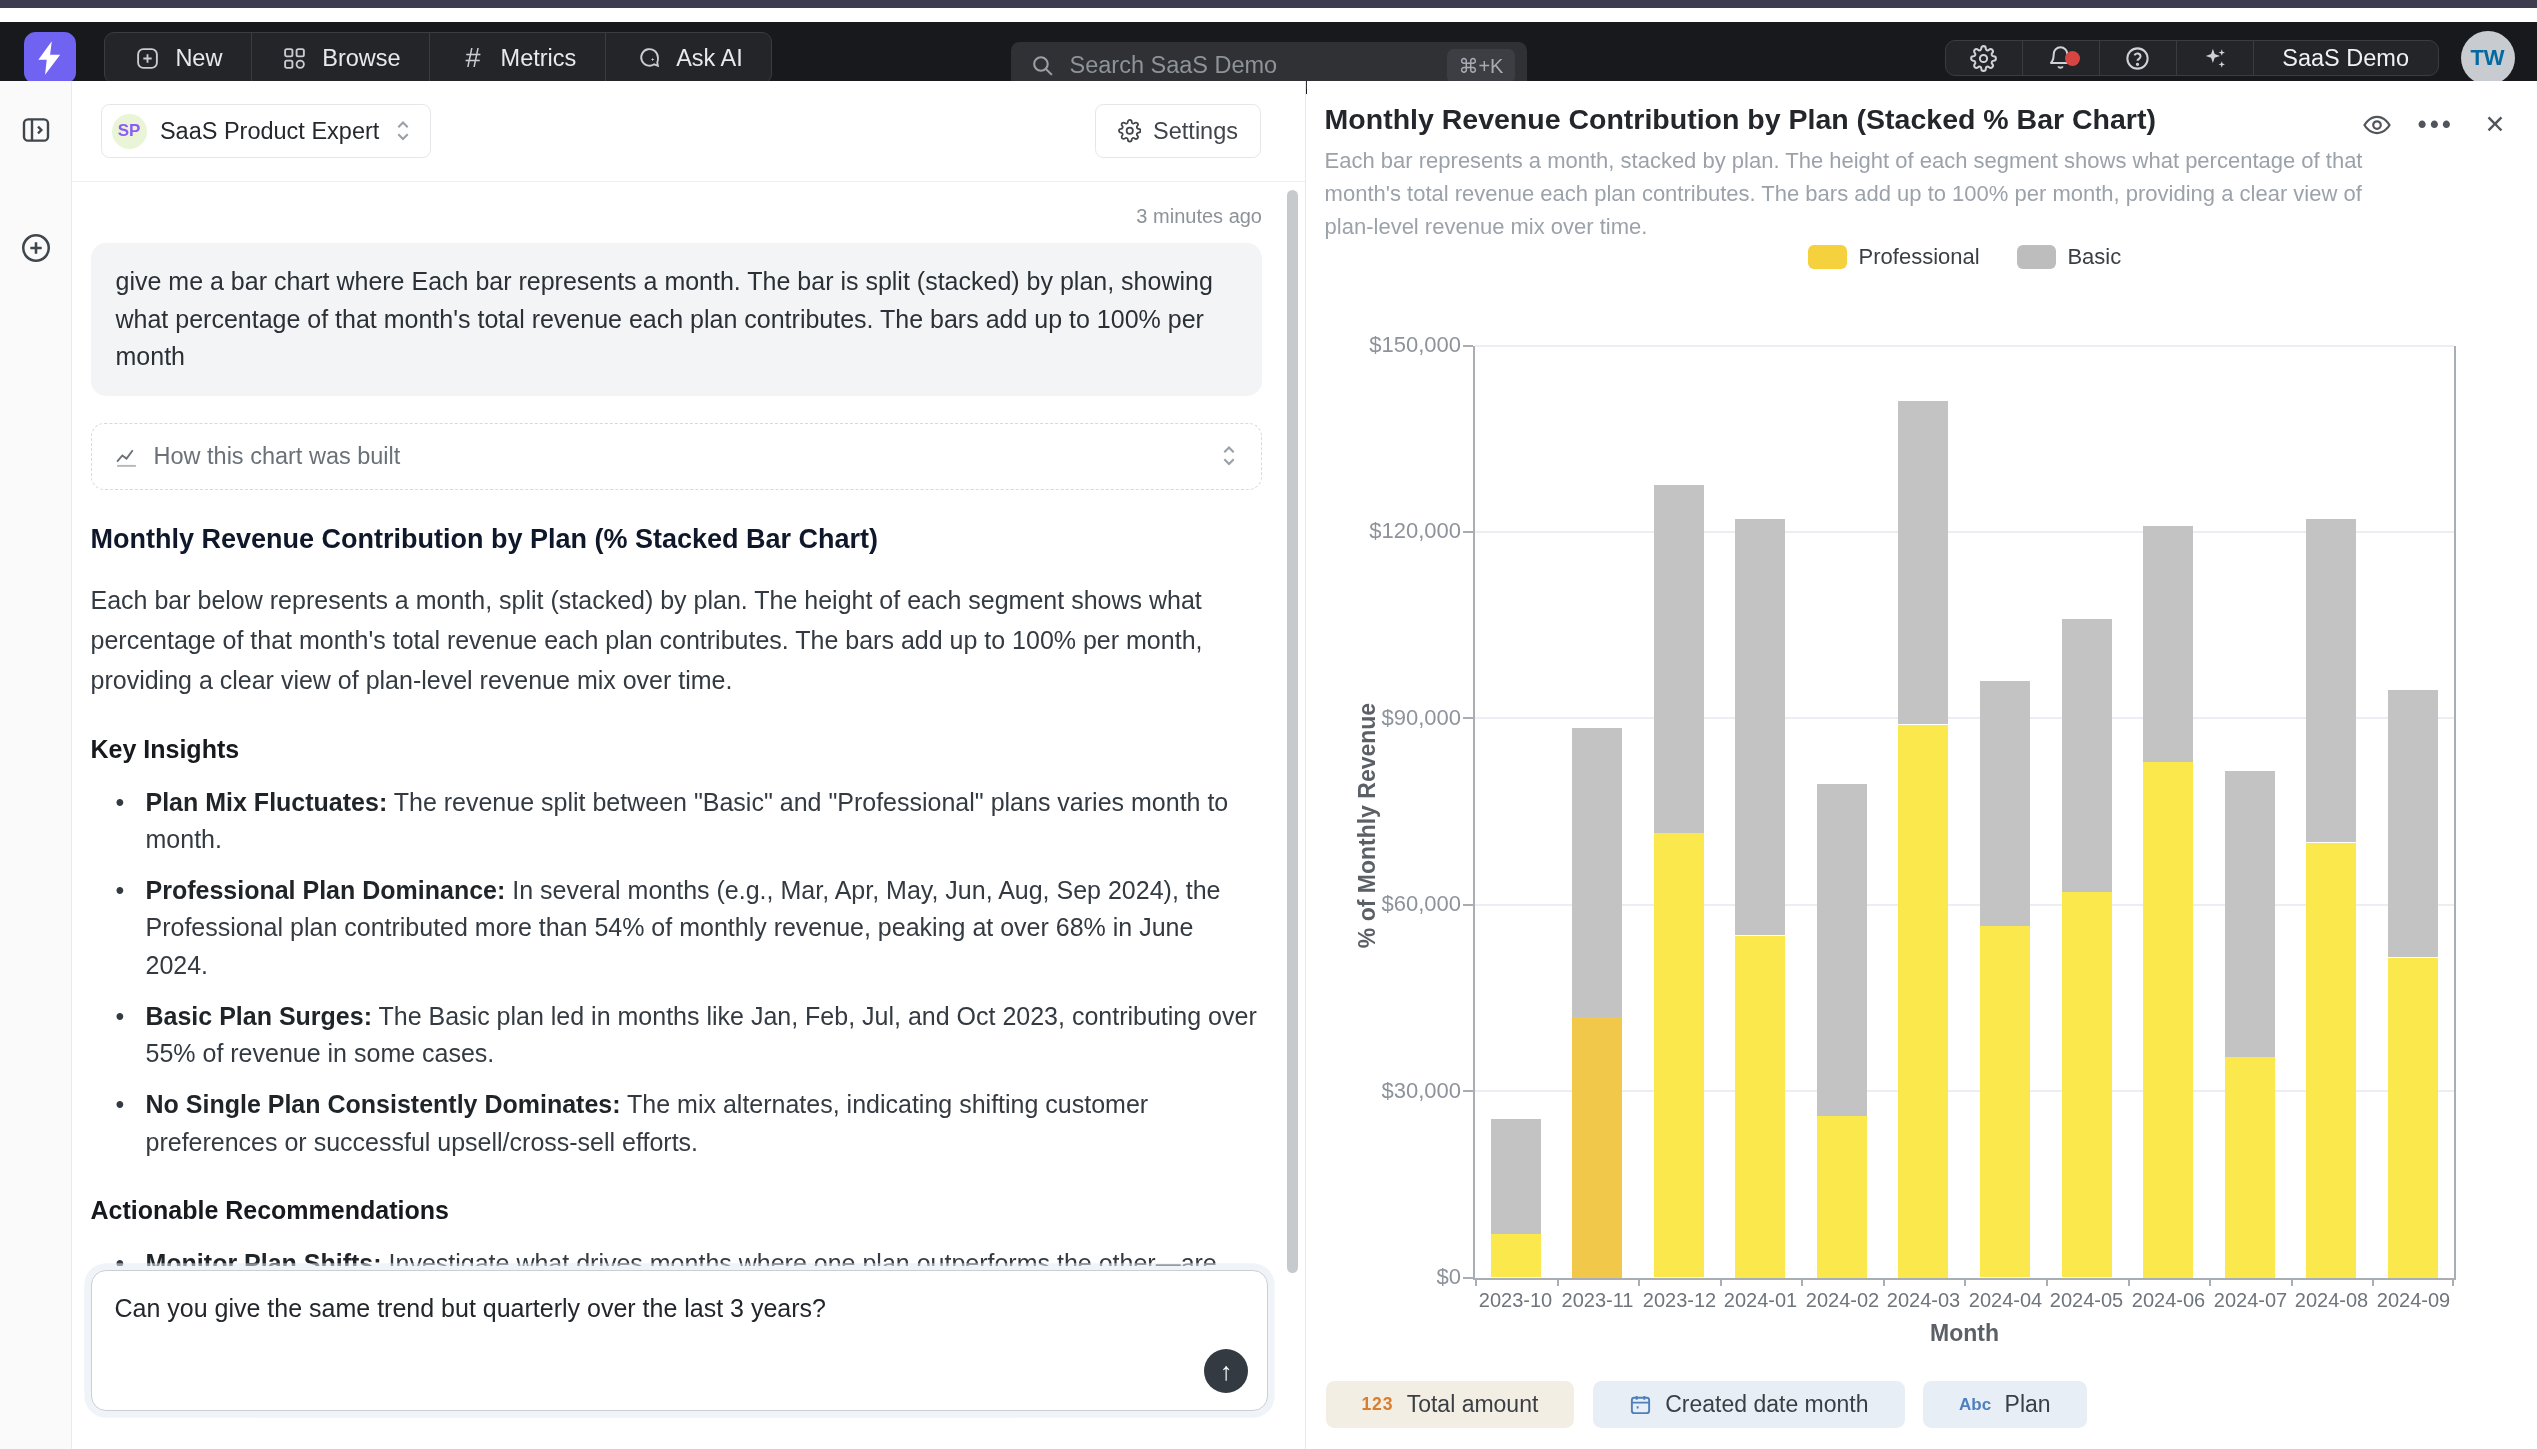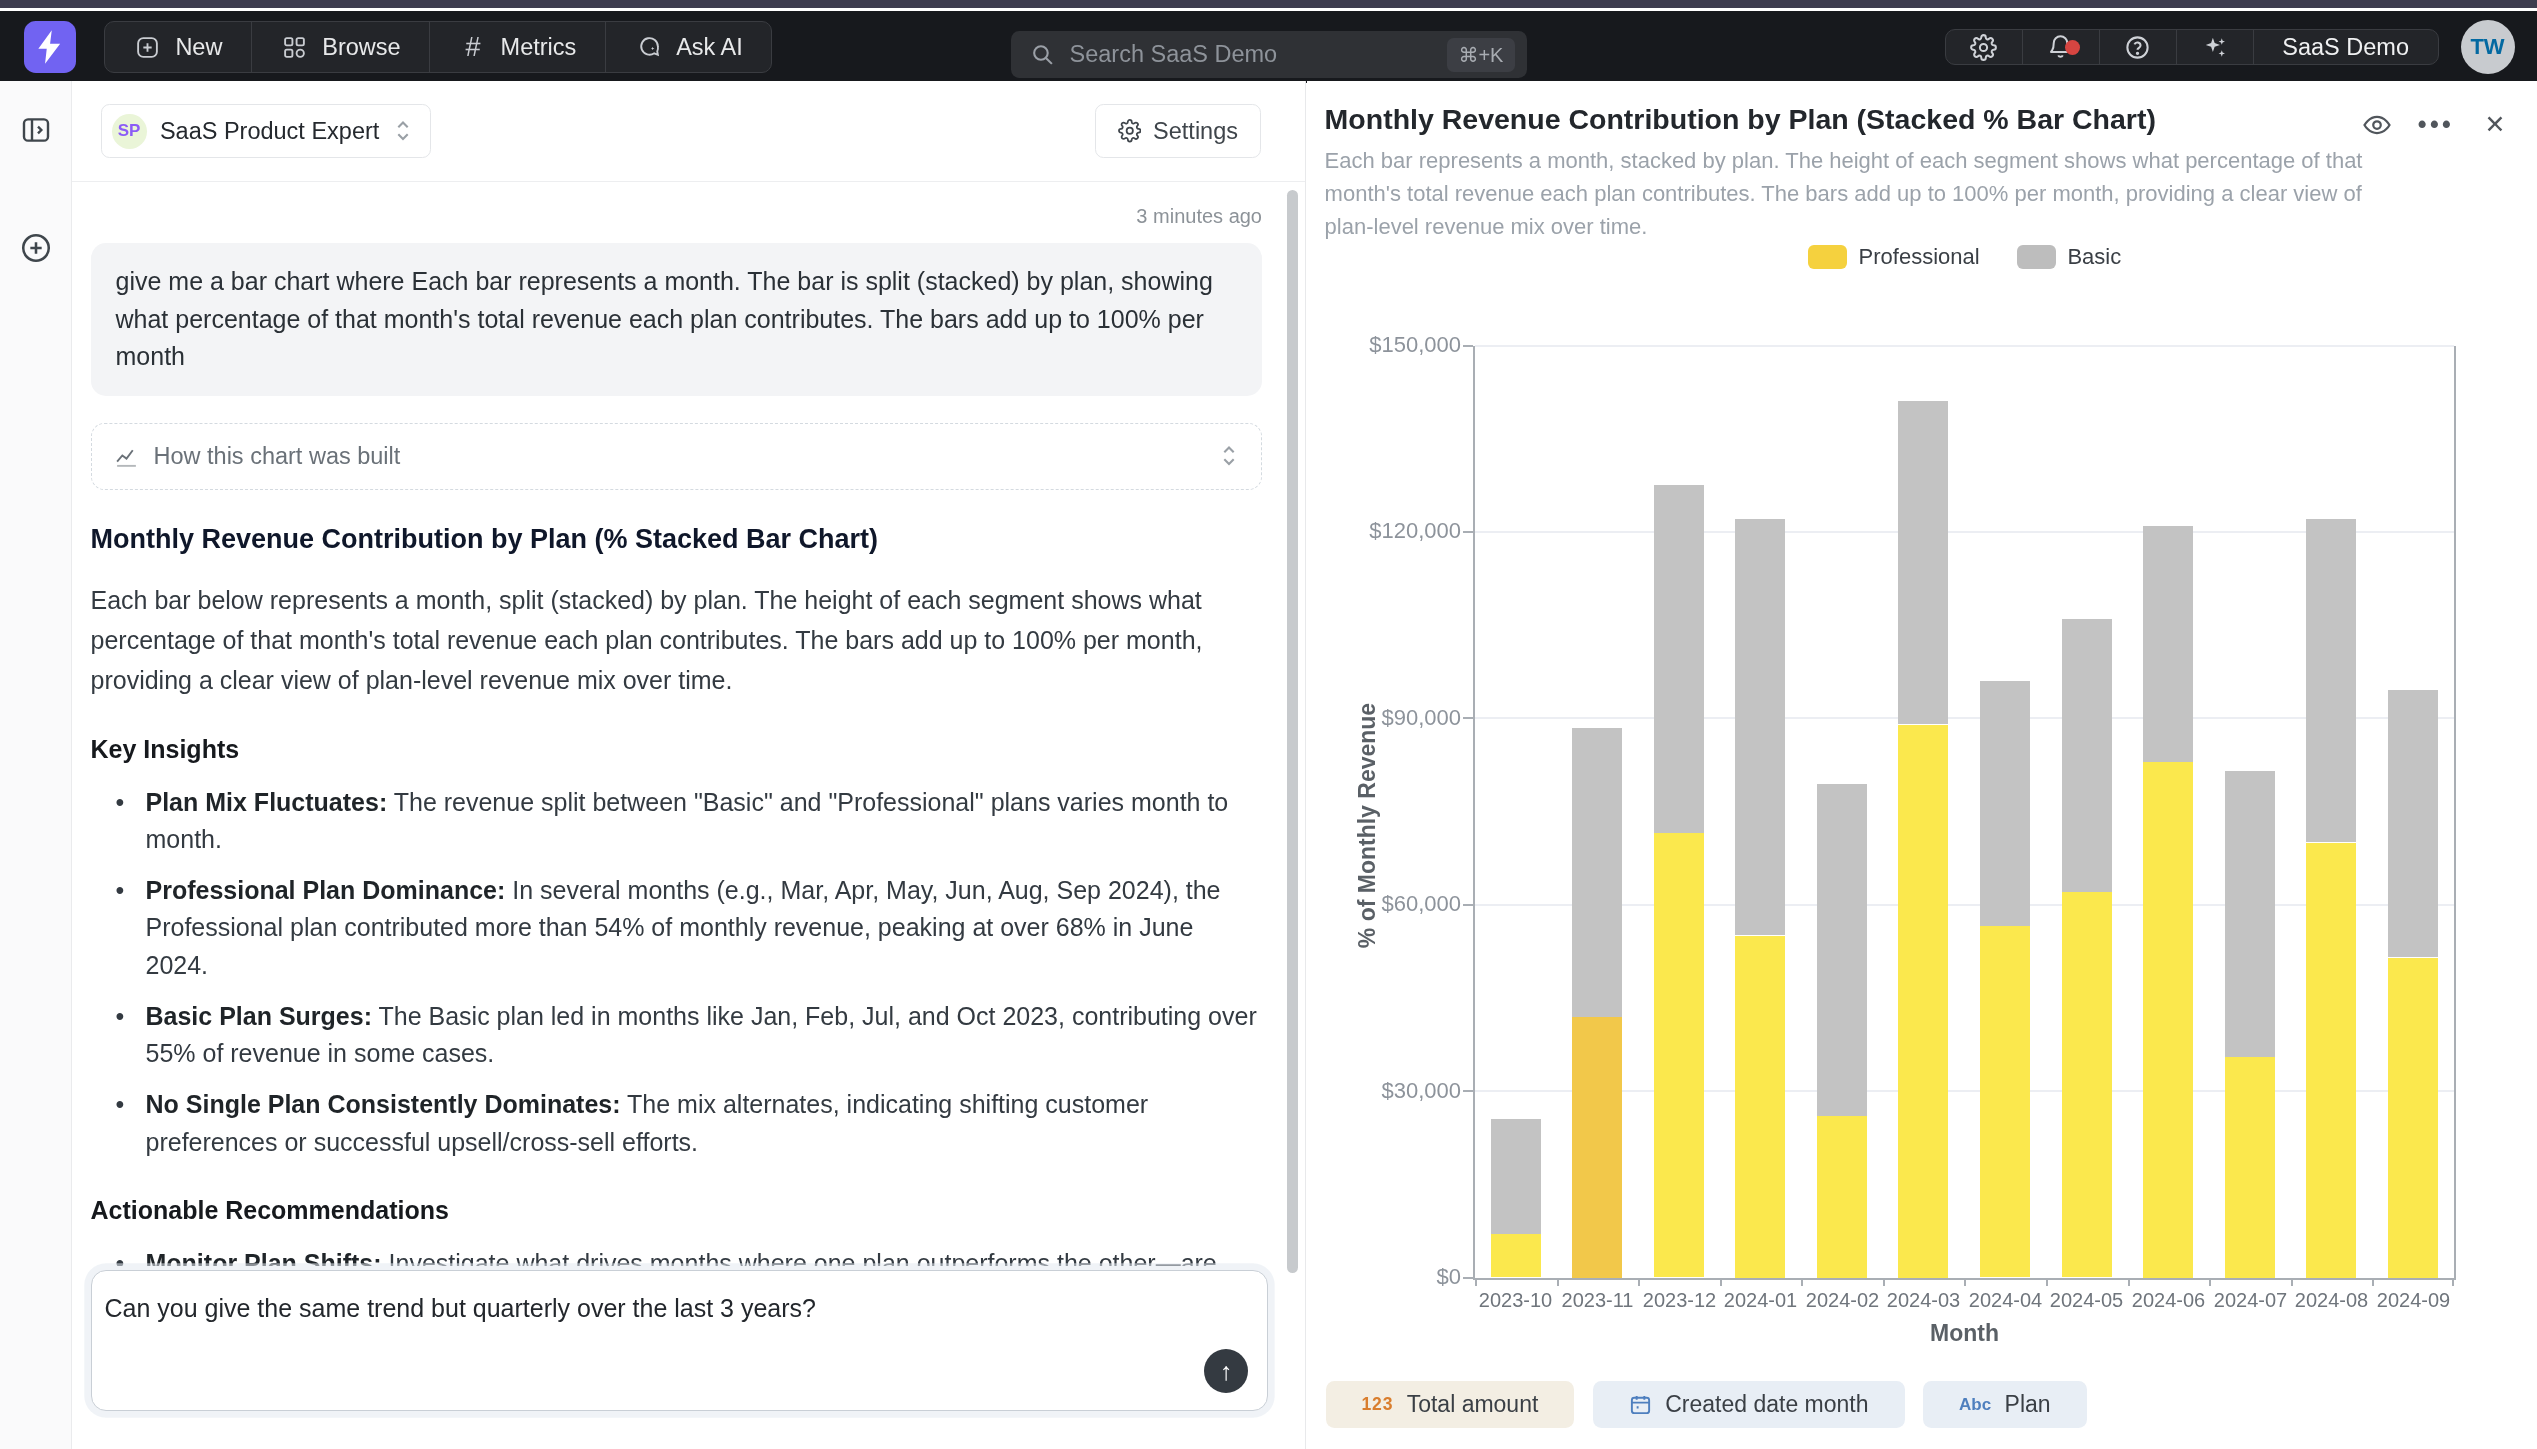--- a/index.html
+++ b/index.html
@@ -1,21 +1,21 @@
 <!DOCTYPE html>
 <html style="font-size:13.4px"><head>
 <meta charset="utf-8">
 <style>
   * { margin:0; padding:0; box-sizing:border-box; }
   html,body { width:2538px; height:1449px; overflow:hidden;
     font-family:"Liberation Sans","DejaVu Sans",sans-serif; background:#ffffff; }
 
   
   .topstrip{position:absolute;left:0;top:0;width:2538px;height:8.4px;background:#3e3d4f;}
-  .nav{position:absolute;left:0;top:11px;width:2538px;height:72px;background:#17191d;
+  .nav{position:absolute;left:0;top:22px;width:2538px;height:72px;background:#17191d;
     display:flex;align-items:center;padding:0 23.5px;}
   .logo{width:52px;height:52px;border-radius:11.8px;background:#7163f2;display:flex;
     align-items:center;justify-content:center;flex:0 0 auto;cursor:pointer;}
   .btn-group{display:flex;align-items:stretch;height:52px;margin-left:28.5px;
     background:#232529;border:0.8px solid #3a3c41;border-radius:10px;overflow:hidden;}
   .nav-item{display:flex;align-items:center;gap:13.4px;padding:0 28.5px;color:#e8e9ea;
     font-size:23.5px;border-right:0.8px solid #3a3c41;cursor:pointer;white-space:nowrap;}
   .nav-item:last-child{border-right:none;}
   .nav-ico{display:flex;align-items:center;justify-content:center;width:28.5px;height:28.5px;color:#c9ccd1;}
   .hash{font-size:27px;color:#c9ccd1;font-weight:400;}
@@ -64,21 +64,21 @@
   .md h3{font-size:25px;color:#16191d;margin-top:35px;font-weight:bold;}
   .md ul{list-style:none;margin-top:20px;padding-left:55px;}
   .md li{position:relative;font-size:25px;color:#333a41;line-height:1.5;margin-bottom:13.4px;}
   .md li::before{content:"•";position:absolute;left:-30px;color:#333a41;}
   .md strong{color:#1f2428;}
   .scroll-thumb{position:absolute;right:6.7px;top:109px;width:11px;height:1083px;border-radius:5.9px;
     background:#c7cacd;cursor:grab;}
   .composer{position:absolute;left:18.5px;bottom:39px;width:1177px;height:141px;background:#fff;
     border:1.7px solid #c9cfd6;border-radius:15px;box-shadow:0 0 0 6.7px rgba(228,233,240,.55);}
   .composer textarea{width:100%;height:100%;border:none;outline:none;resize:none;background:transparent;
-    padding:20px 84px 20px 13px;font-size:25px;color:#23272c;font-family:inherit;line-height:1.4;}
+    padding:20px 84px 20px 23px;font-size:25px;color:#23272c;font-family:inherit;line-height:1.4;}
   .send-btn{position:absolute;right:18.5px;bottom:17px;width:44px;height:44px;border-radius:50%;
     background:#343a41;color:#fff;border:none;font-size:25px;display:flex;align-items:center;
     justify-content:center;cursor:pointer;}
 
   
   .viz-panel{position:absolute;left:1307px;top:81px;width:1230px;height:1369px;background:#fff;}
   .viz-title{font-size:28.5px;font-weight:bold;color:#23272c;margin:22px 0 0 17.6px;}
   .viz-desc{font-size:22px;color:#9ba2aa;line-height:1.5;margin:8.4px 0 0 17.6px;width:1083px;}
   .viz-actions{position:absolute;right:23.5px;top:25px;display:flex;align-items:center;gap:22px;color:#51565c;}
   .viz-actions .act{width:37px;height:37px;display:flex;align-items:center;justify-content:center;

